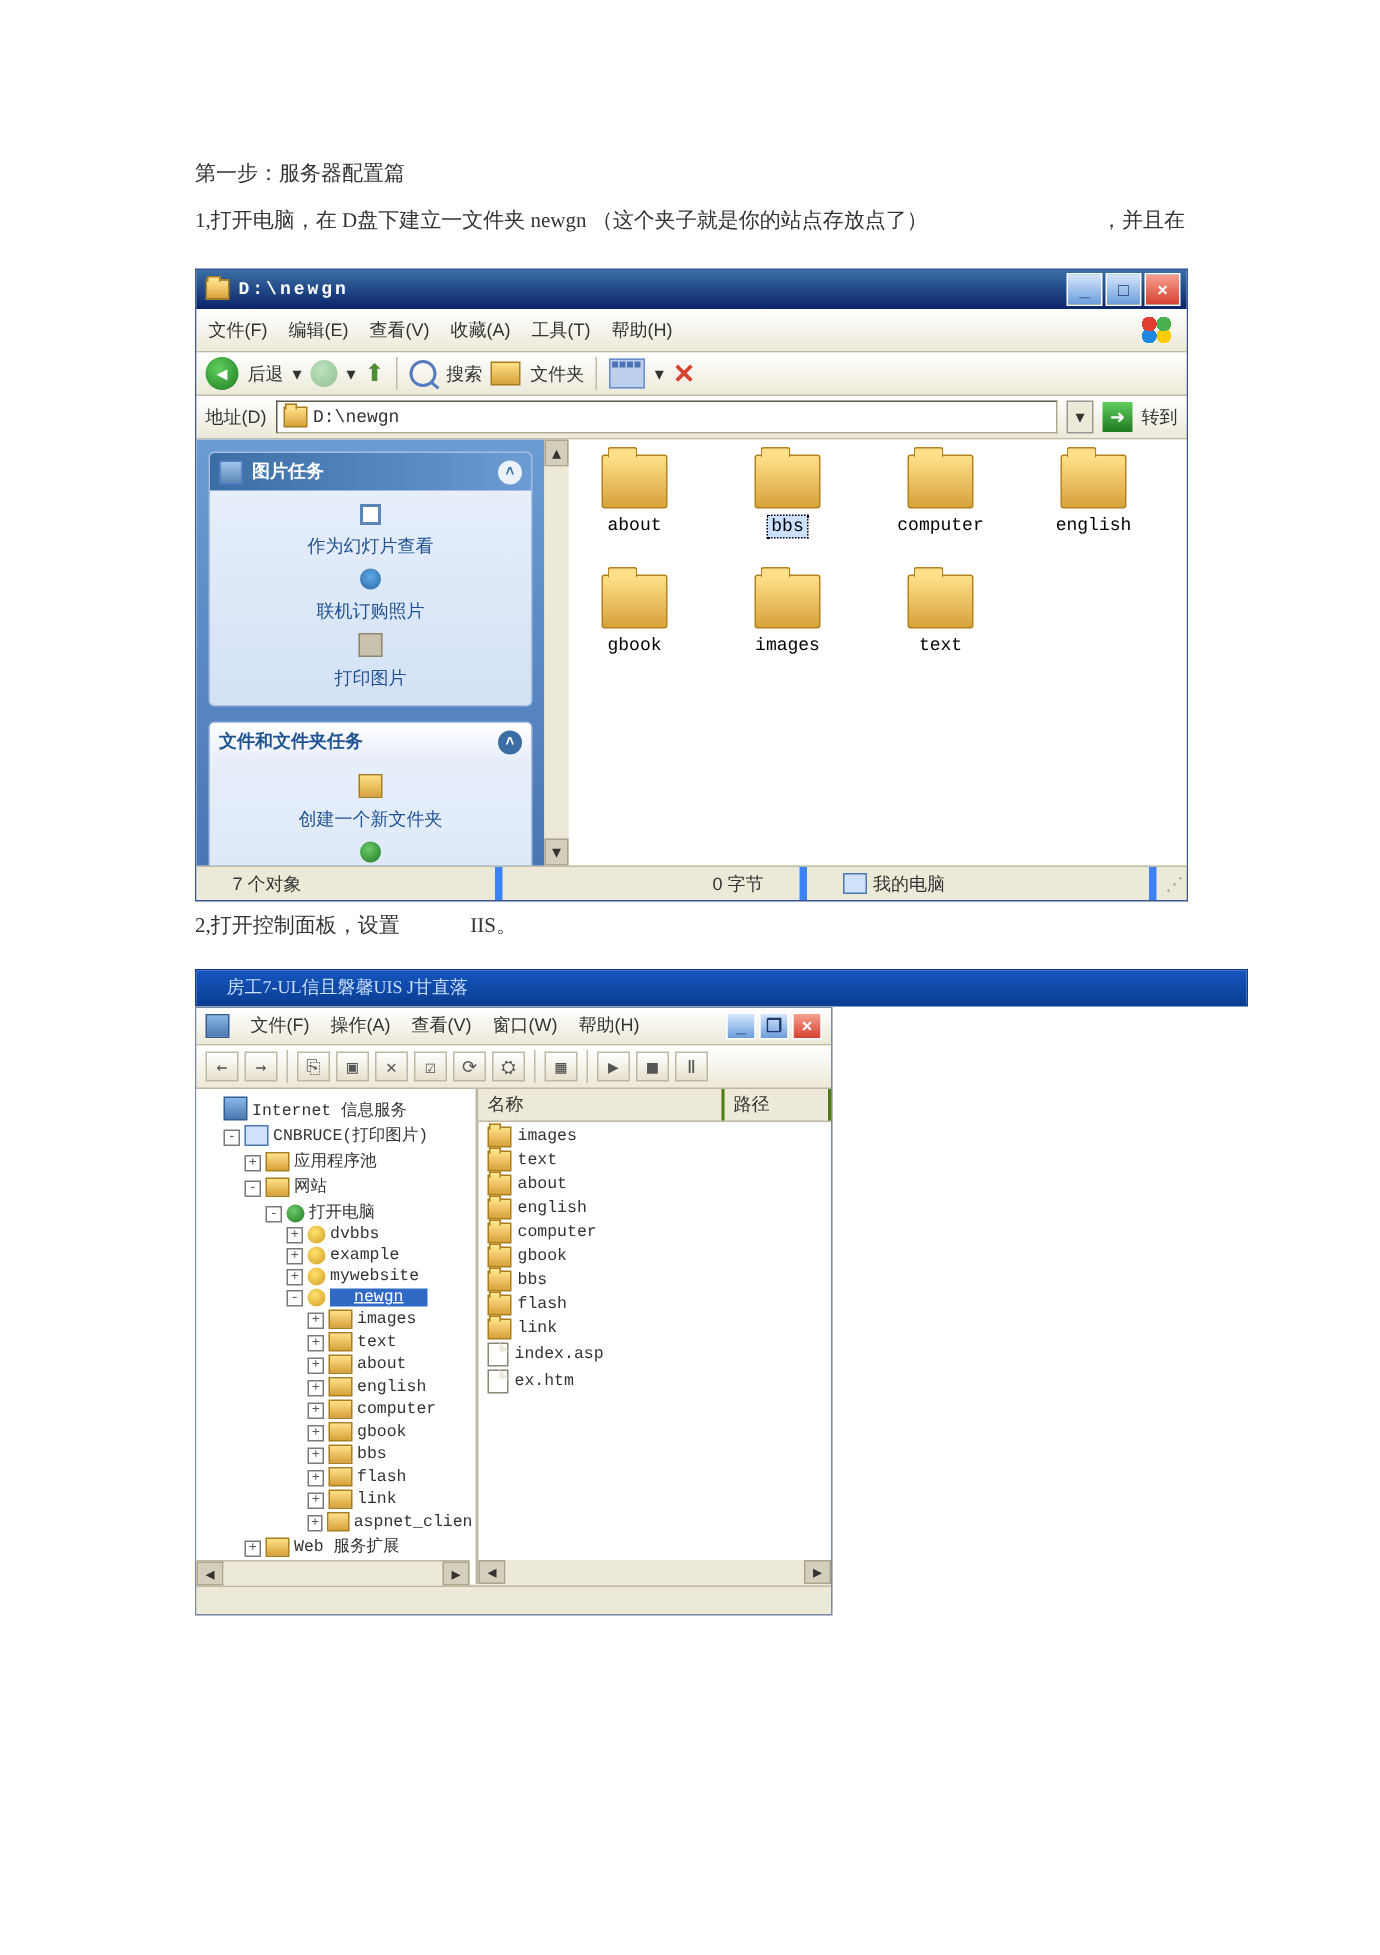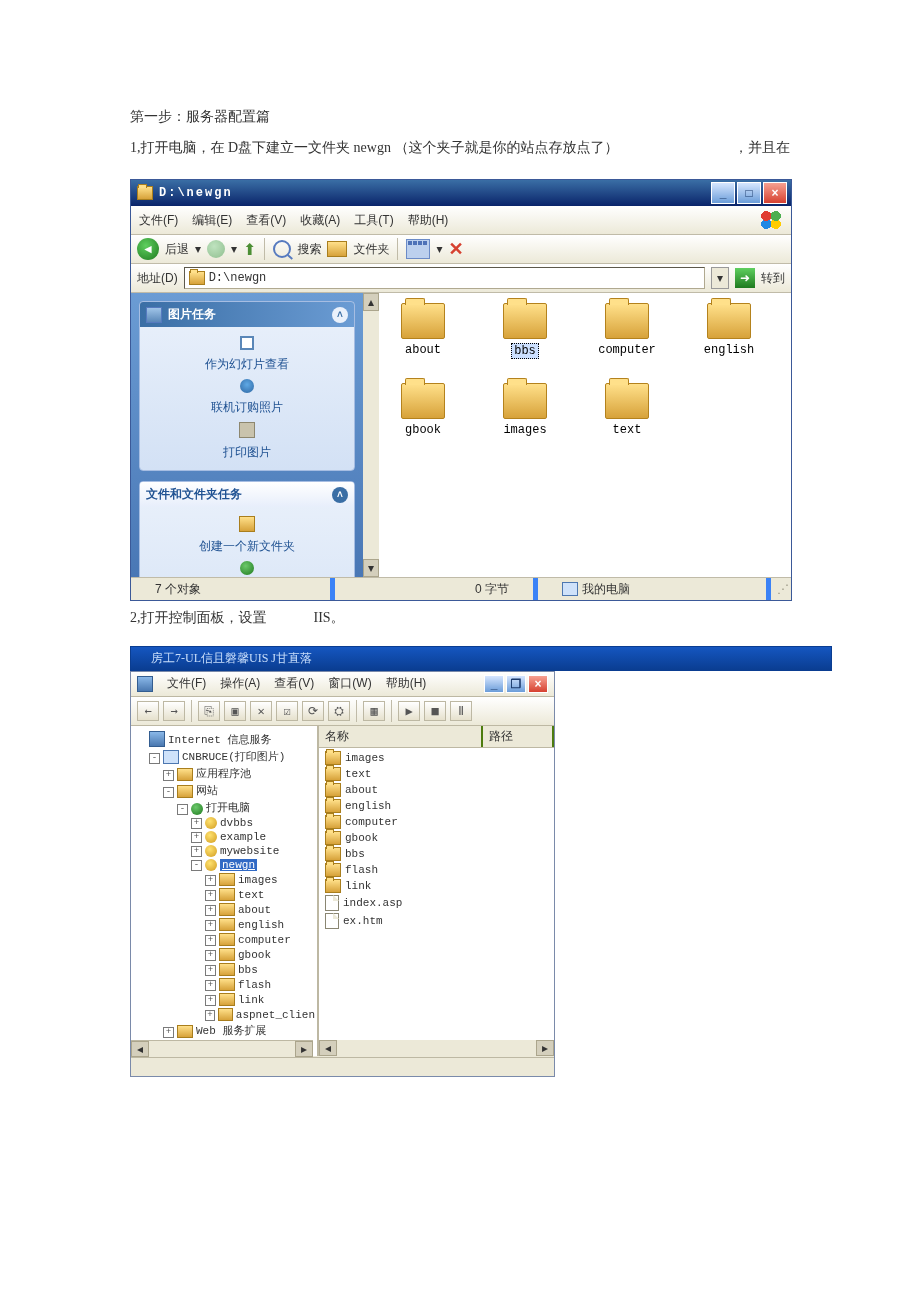--- a/index.html
+++ b/index.html
@@ -197,21 +197,21 @@
   .tree-pane ul{list-style:none; margin:0; padding-left:14px;}
   .tree-pane > ul{padding-left:2px;}
   .tree-pane li{ white-space:nowrap; font-family:"SimSun","Courier New",monospace; font-size:11px; }
   .tree-pane .row{display:flex; align-items:flex-end; gap:3px; padding:1px 0;}
   .pm { width:9px; height:9px; border:1px solid #7a7a7a; font-size:9px; line-height:8px; text-align:center; background:#fff; color:#555; }
   .nopm{ width:11px; display:inline-block;}
   .ti-comp{width:14px;height:12px;background:#cfe2fa;border:1px solid #4d77b0;}
   .ti-globe{width:12px;height:12px;background:radial-gradient(circle at 40% 35%,#6cc96c,#1f7a1f);border-radius:50%;}
   .ti-ball{width:12px;height:12px;background:radial-gradient(circle at 40% 35%,#ffe26f,#d19b1f);border-radius:50%;}
   .ti-fold{width:14px;height:11px;background:linear-gradient(to bottom,#ffe08a,#d7a23a);border:1px solid #a97e1d;}
-  .sel-node > .row span.lbl{ background:#316ac5; color:#fff; padding:0 2px;text-decoration:underline;}
+  .sel-node > .row span.lbl{ background:#316ac5; color:#fff; padding:0 16px;text-decoration:underline;}
 
   .iis-scroll-h { height:16px; background:#ece9d8; display:flex; align-items:center;}
   .iis-scroll-h .sb-btn{width:16px;height:14px;background:#d4cfbc;border:1px solid #aba58c;display:flex;align-items:center;justify-content:center;}
   .iis-scroll-h .track{flex:1; background:#ece9d8; height:14px;}
   .iis-status{height:18px; border-top:1px solid #bdb8a3; background:#ece9d8;}
 
   .step5 { margin-top:60px; line-height:1.9; }
   .indent { text-indent: 2.5em; display:block;}
   .u { padding:0 2px;}
 </style>

